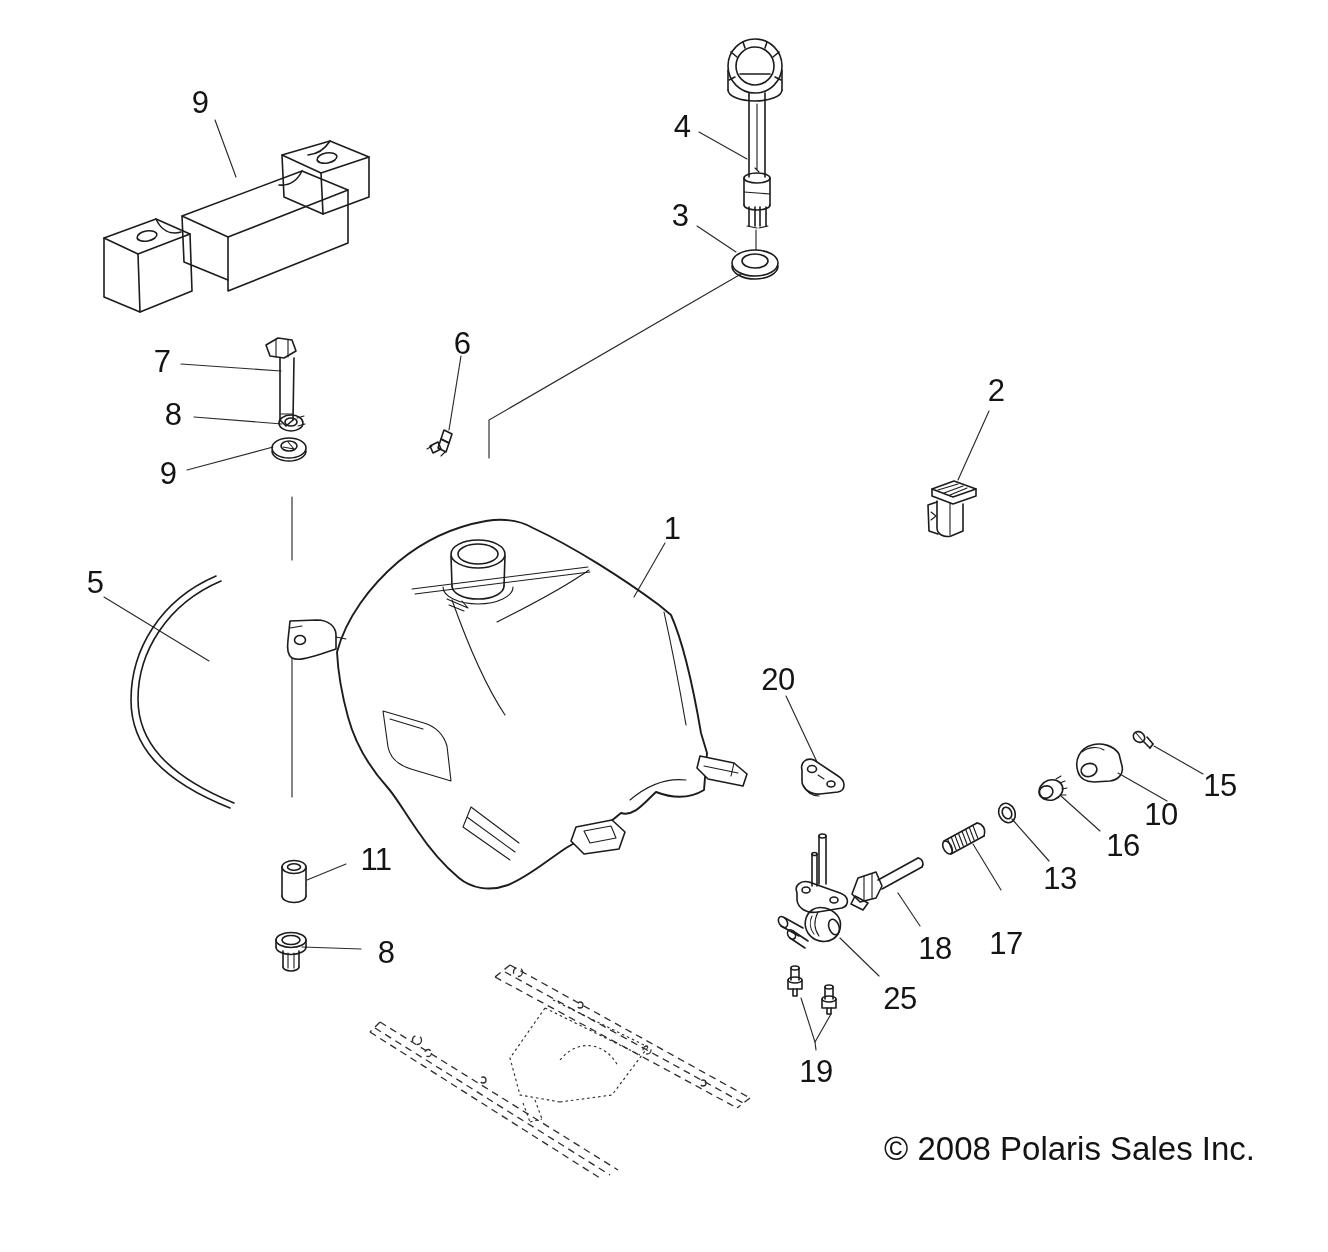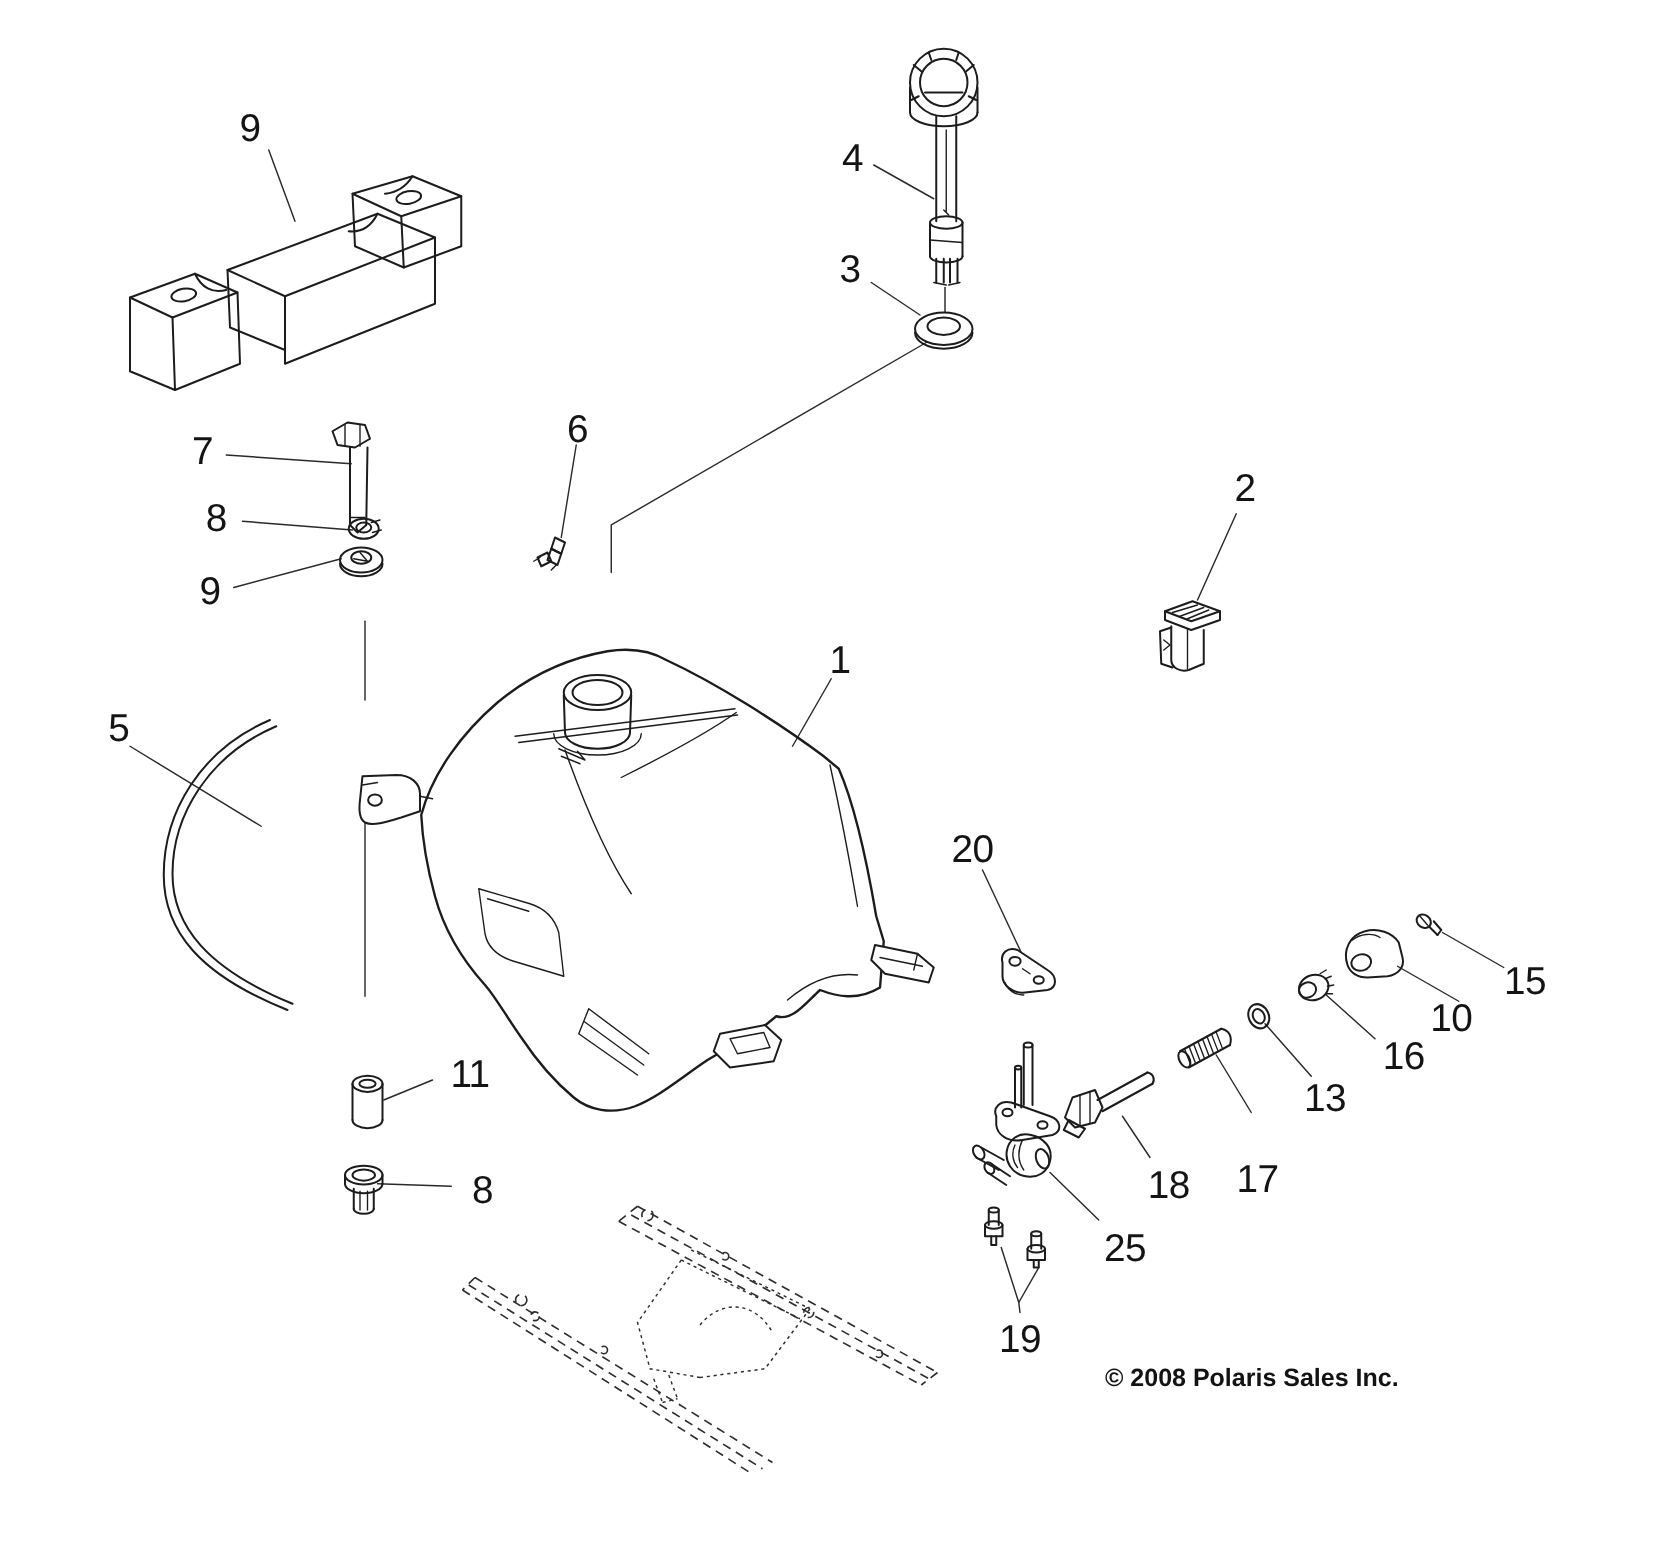--- a/index.html
+++ b/index.html
@@ -8,21 +8,21 @@
   .stage svg{position:absolute;left:0;top:0;}
   svg .ln{stroke:#1c1c1c;fill:none;stroke-width:1.6;stroke-linecap:round;stroke-linejoin:round;}
   svg .thick{stroke-width:1.9;}
   svg .thin{stroke-width:1.1;}
   svg .leader{stroke:#2a2a2a;fill:none;stroke-width:1.15;stroke-linecap:round;}
   svg .wfill{fill:#ffffff;}
   svg .dash{stroke:#2e2e2e;fill:none;stroke-width:1.3;stroke-dasharray:7 5;stroke-linecap:butt;}
   svg .dot{stroke:#2e2e2e;fill:none;stroke-width:1.15;stroke-dasharray:2.5 3;stroke-linecap:butt;}
   .callout{position:absolute;transform:translate(-50%,-50%);font-size:31px;line-height:1;
            color:#141414;letter-spacing:-0.5px;white-space:nowrap;}
-  .copyright{position:absolute;left:884px;top:1092px;font-size:20px;color:#131313;white-space:nowrap;font-weight:bold;}
+  .copyright{position:absolute;left:884px;top:1130px;font-size:33px;color:#131313;white-space:nowrap;}
 </style>
 </head>
 <body>
 
 <div class="stage">
 
 <svg width="1328" height="1252" viewBox="0 0 1328 1252">
 
   <g class="leader">
     <path d="M 215,120 L 236,177"></path>

